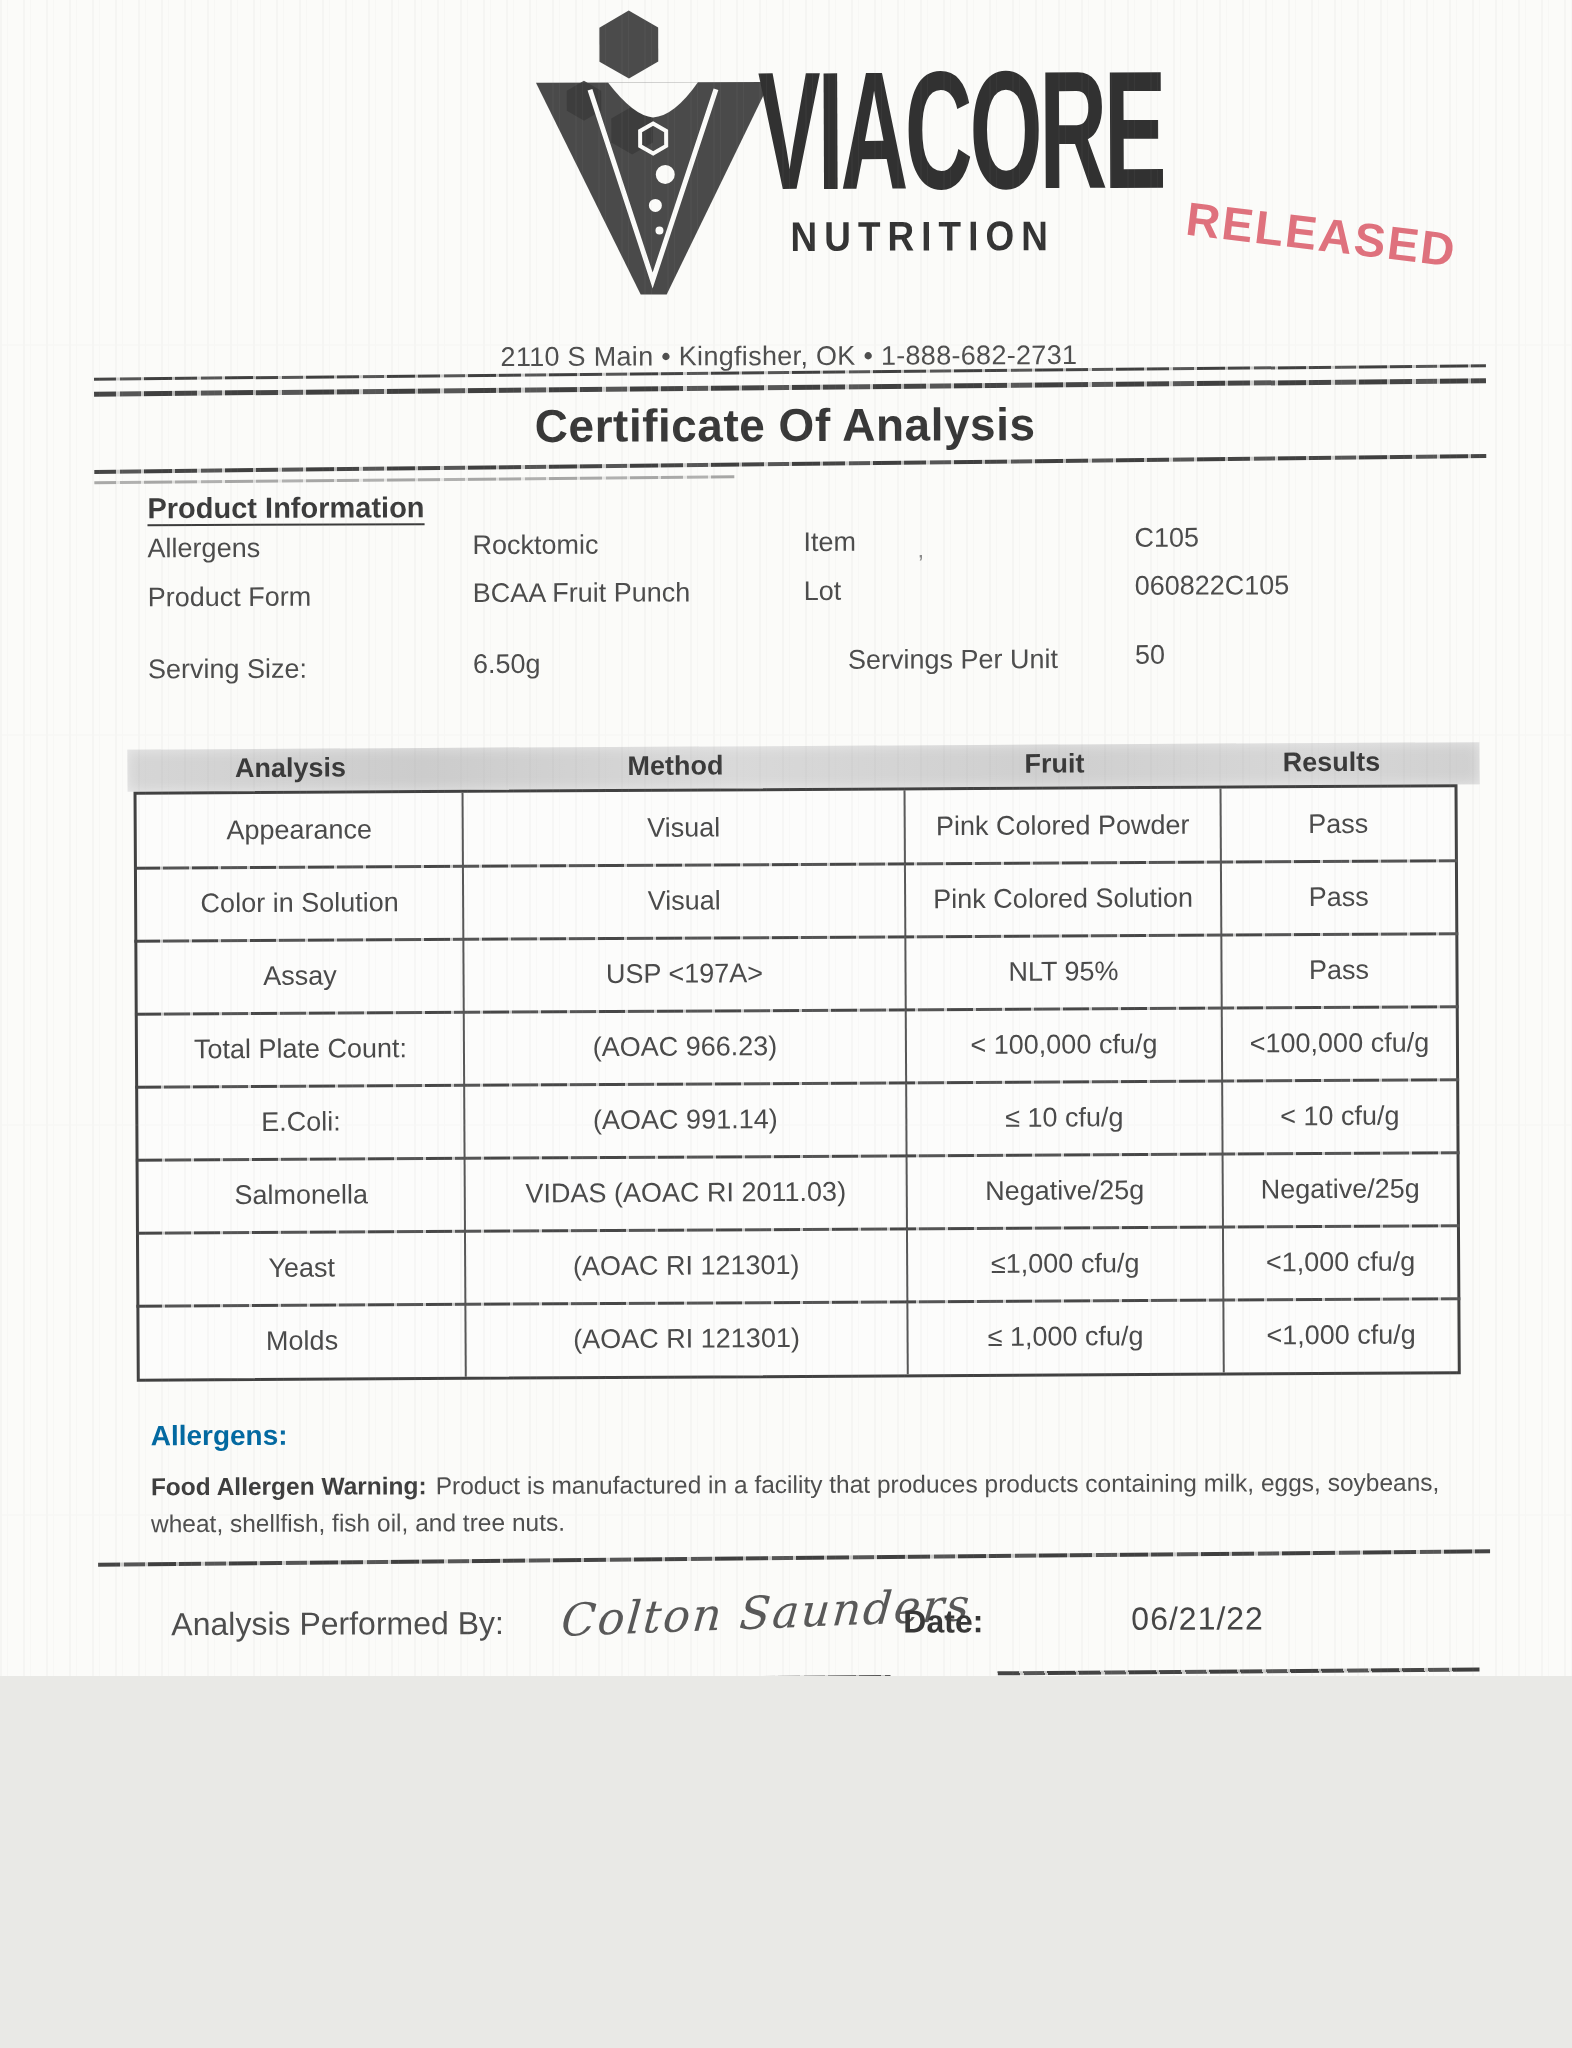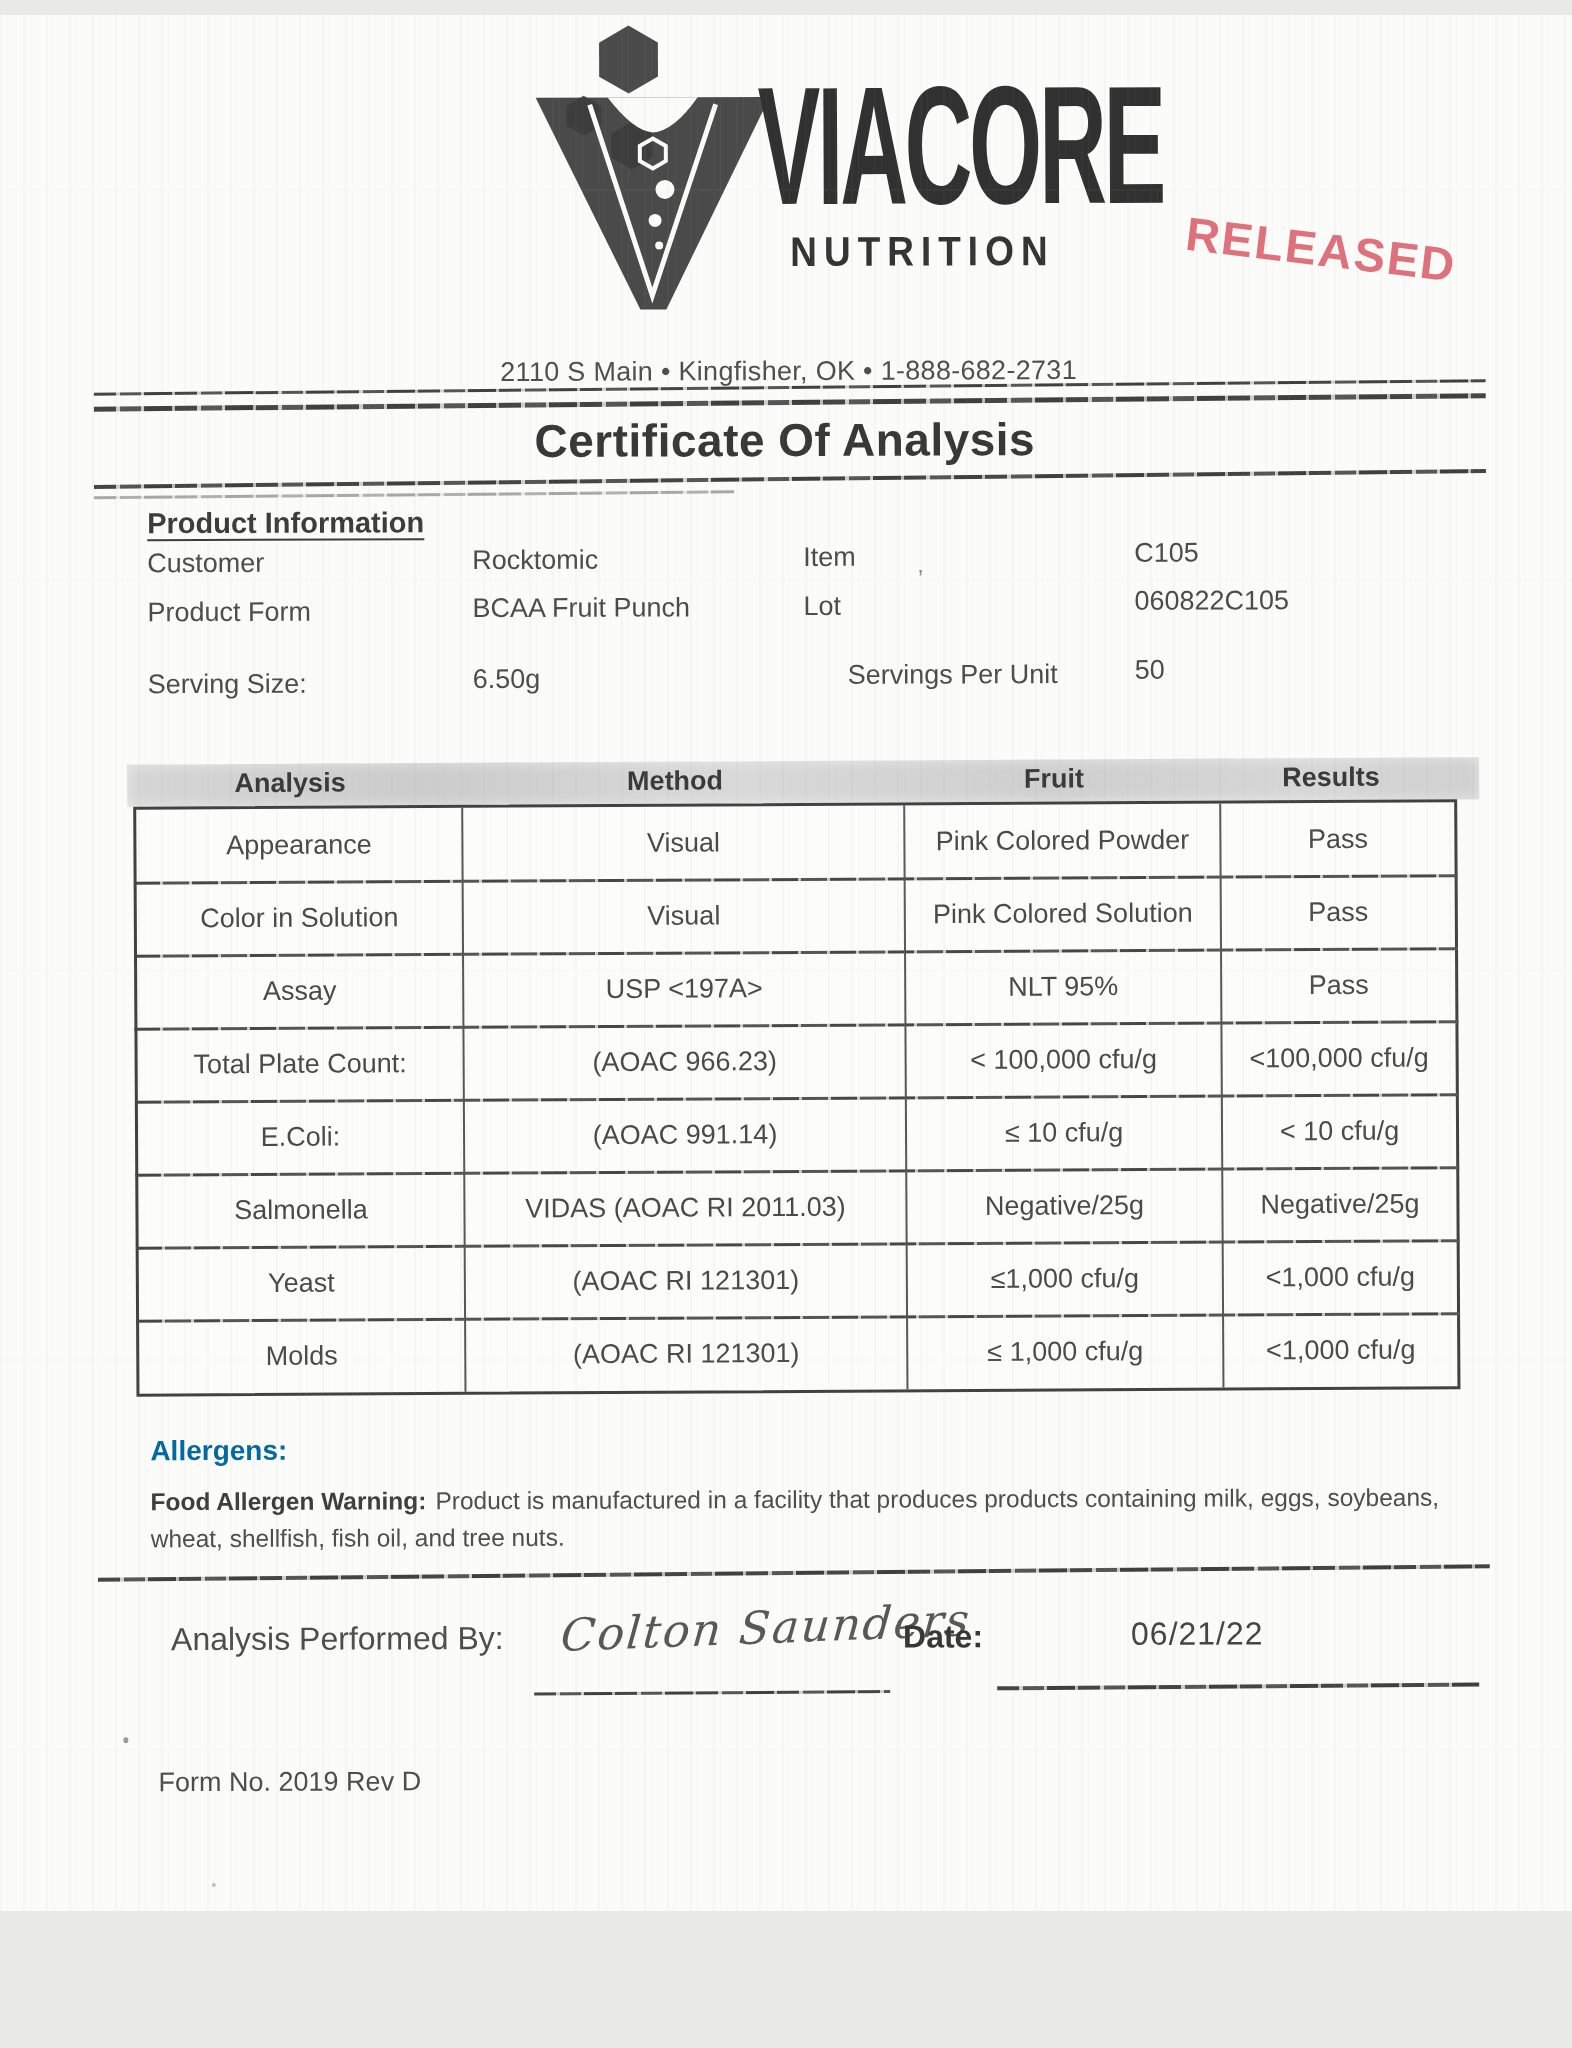--- a/index.html
+++ b/index.html
@@ -1,17 +1,17 @@
 <!DOCTYPE html>
 <html><head>
 <meta charset="utf-8">
 <style>
   html,body{margin:0;padding:0;background:#e9e9e6;}
   #sheet{
-    position:relative;width:1572px;height:1896px;margin:15px auto;
+    position:relative;width:1572px;height:1676px;margin:0 auto;
     background:#fbfbf9;overflow:hidden;
     font-family:"Liberation Sans",sans-serif;color:#4a4a4a;
   }
   #tilt{position:absolute;inset:0;transform:rotate(-0.2deg);transform-origin:50% 40%;}
   
   #sheet::after{
     content:'';position:absolute;inset:0;pointer-events:none;opacity:.05;
     background:
       repeating-linear-gradient(90deg,#999 0 2px,transparent 2px 7px,#bbb 7px 8px,transparent 8px 23px),
       repeating-linear-gradient(0deg,transparent 0 160px,#cfcfcf 160px 162px,transparent 162px 390px);
@@ -153,21 +153,21 @@
 
     <div class="rule rule-a scanline"></div>
     <div class="rule rule-b scanline"></div>
 
     <div class="doc-title">Certificate Of Analysis</div>
     <div class="rule rule-c scanline"></div>
     <div class="rule rule-c2 scanline"></div>
 
     <div class="pi-heading">Product Information</div>
 
-    <div class="fld" style="left:148px;top:531px">Customer</div>
+    <div class="fld" style="left:148px;top:531px">Allergens</div>
     <div class="fld" style="left:473px;top:529px">Rocktomic</div>
     <div class="fld" style="left:804px;top:527px">Item</div>
     <div class="fld" style="left:1135px;top:524px">C105</div>
     <div class="speck" style="left:918px;top:536px">,</div>
 
     <div class="fld" style="left:148px;top:580px">Product Form</div>
     <div class="fld" style="left:473px;top:577px">BCAA Fruit Punch</div>
     <div class="fld" style="left:804px;top:576px">Lot</div>
     <div class="fld" style="left:1135px;top:572px">060822C105</div>
 

